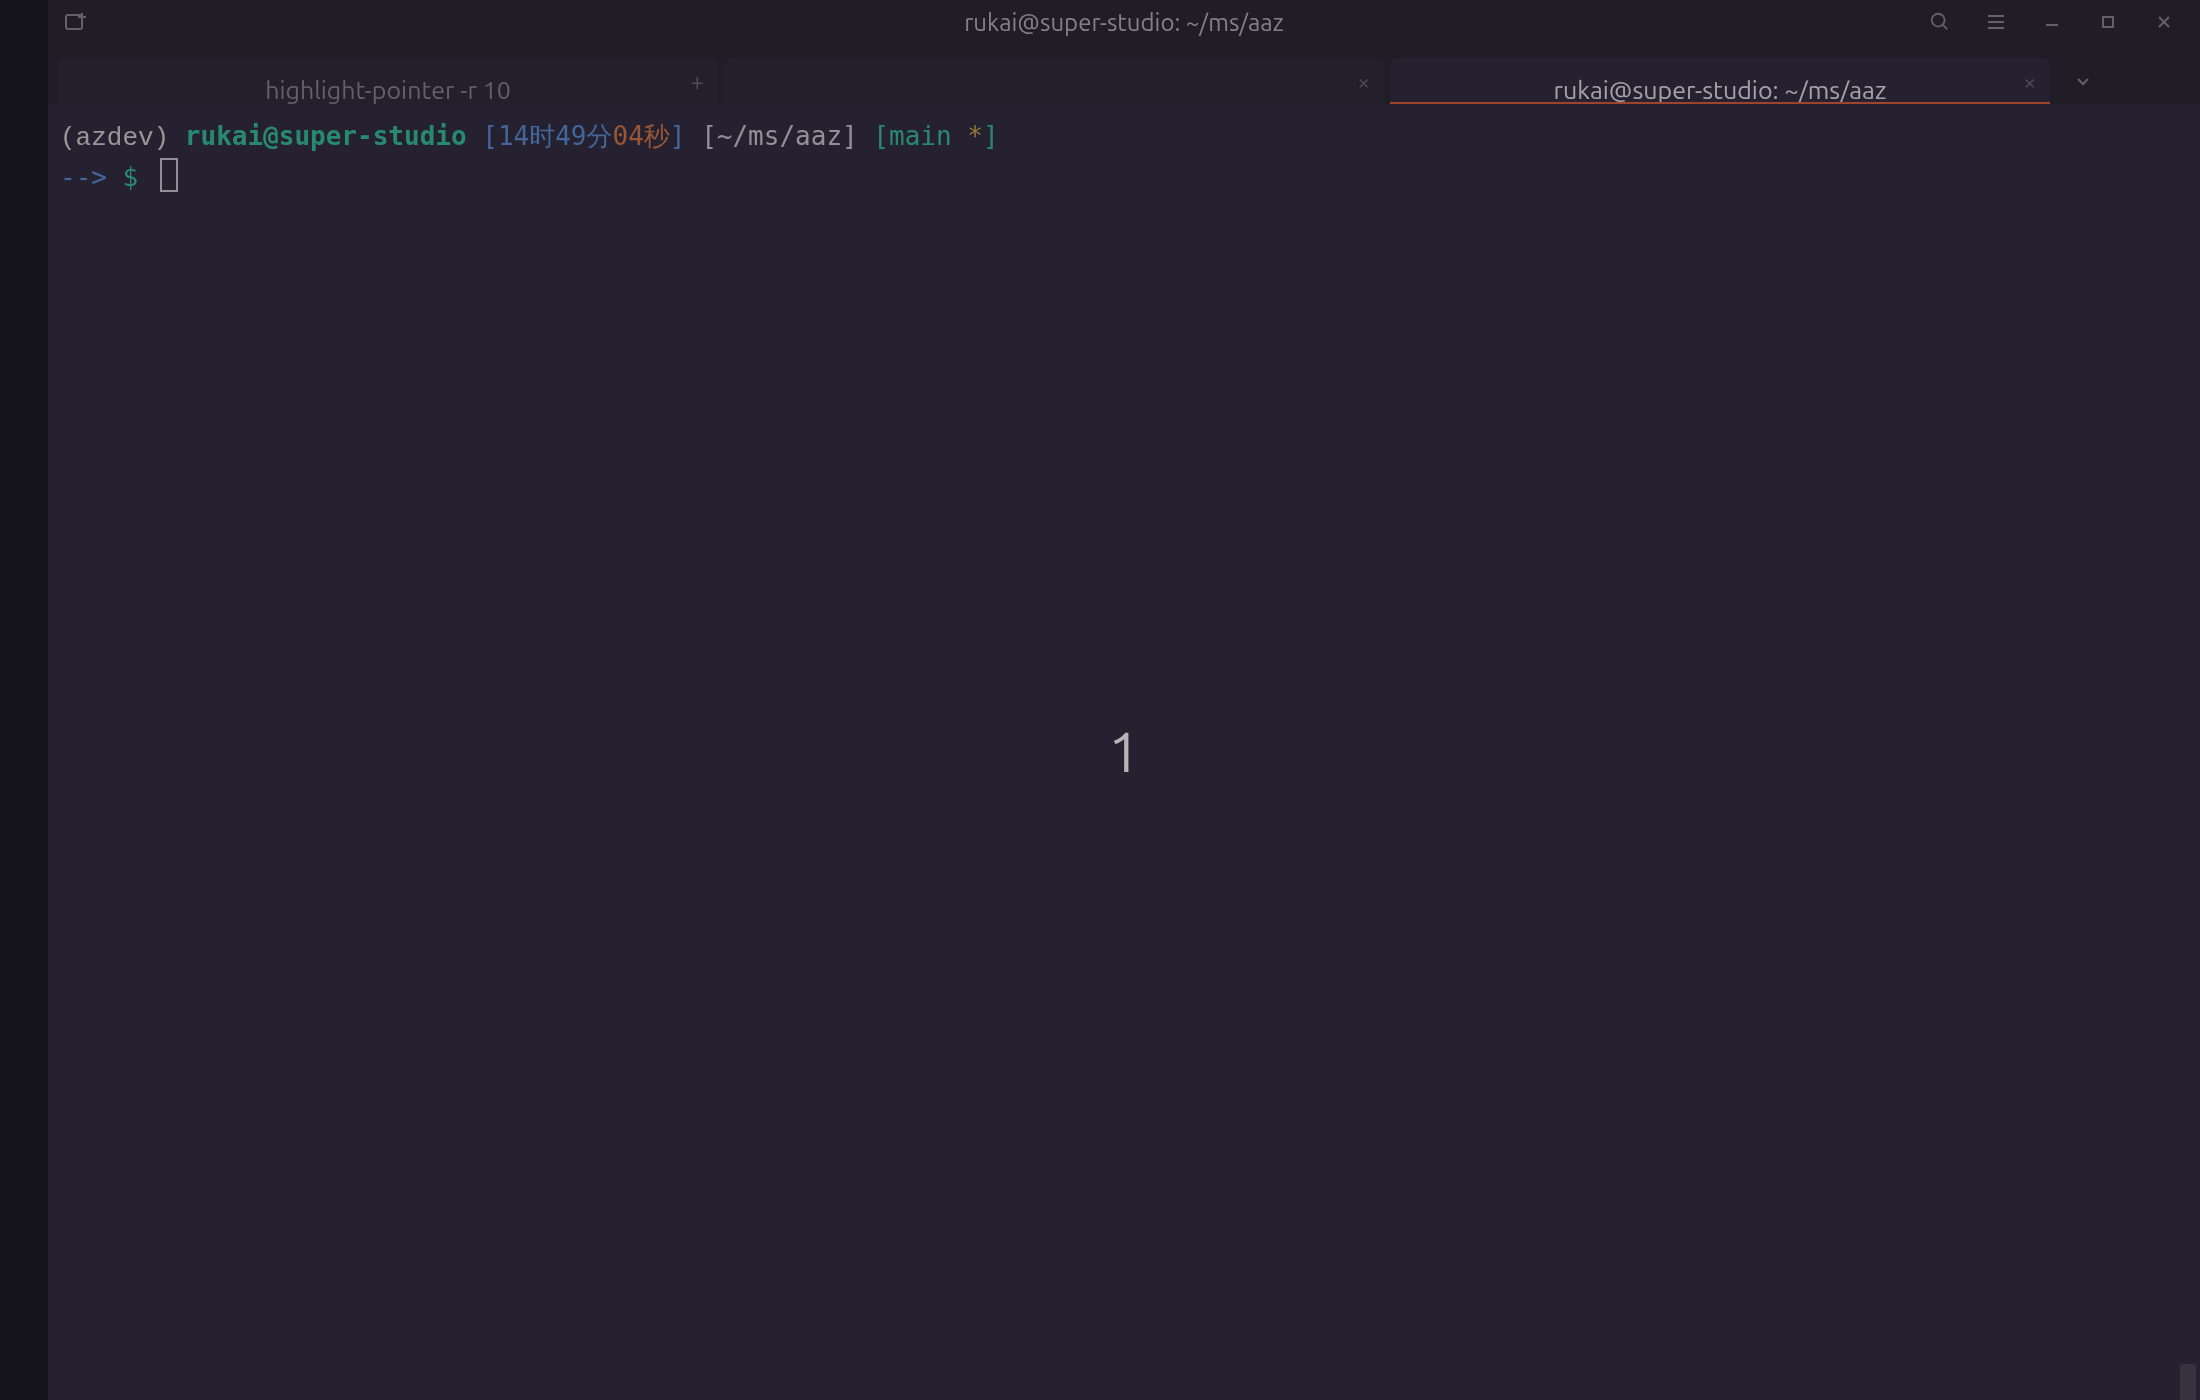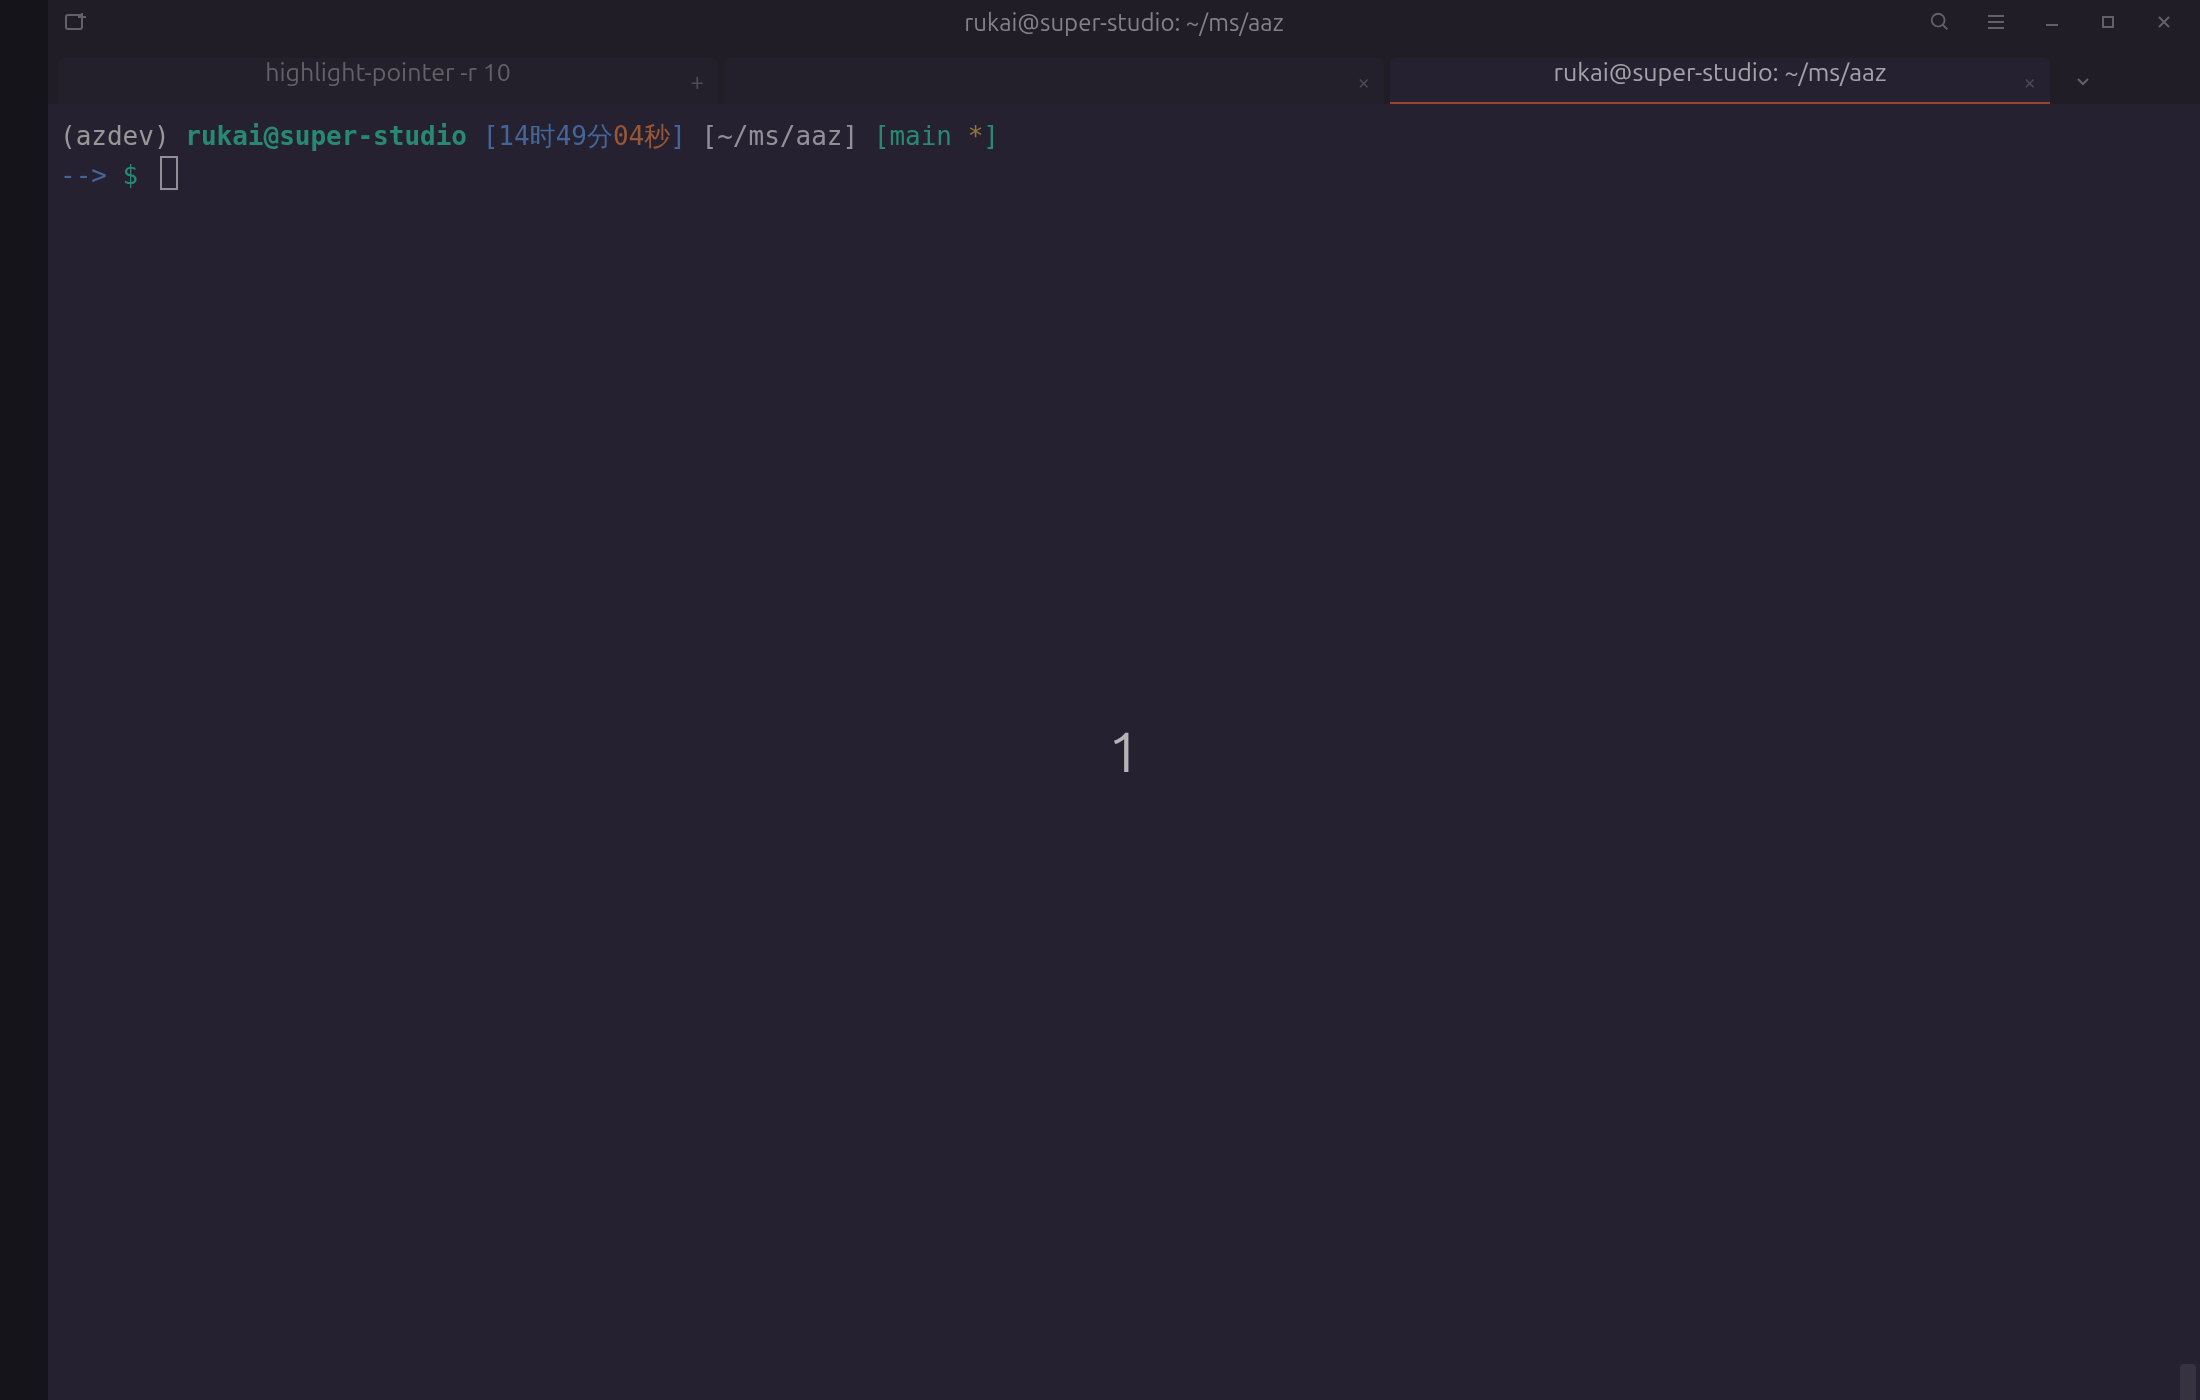--- a/index.html
+++ b/index.html
@@ -15,31 +15,31 @@
 
   
   .titlebar { height:44px; background:#2a2733; display:flex; align-items:center; position:relative; padding:0 8px; }
   .titlebar .newtab { width:40px; height:32px; display:flex; align-items:center; justify-content:center; color:#8b8792; cursor:pointer; }
   .titlebar .title  { position:absolute; left:0; right:0; text-align:center; color:#b9b5be; font-size:24px; font-family:"Ubuntu",sans-serif; pointer-events:none; }
   .titlebar .right  { margin-left:auto; display:flex; align-items:center; gap:0; }
   .titlebar .iconbtn{ width:56px; height:44px; display:flex; align-items:center; justify-content:center; color:#8b8792; cursor:pointer; }
 
   
   .tabstrip { height:60px; background:#2a2733; display:flex; align-items:stretch; padding:14px 10px 0 10px; gap:0; position:relative; }
-  .tab { flex:1 1 0; max-width:660px; padding:0 30px; display:flex; align-items:flex-start; justify-content:center; color:#8b8792; font-size:25px; font-family:"Ubuntu",sans-serif; position:relative; background:#2e2a38; border-top-left-radius:6px; border-top-right-radius:6px; margin-right:6px; cursor:pointer; white-space:nowrap; overflow:hidden; text-overflow:ellipsis; }
+  .tab { flex:1 1 0; max-width:660px; padding:0 30px; display:flex; align-items:flex-end; justify-content:center; color:#8b8792; font-size:25px; font-family:"Ubuntu",sans-serif; position:relative; background:#2e2a38; border-top-left-radius:6px; border-top-right-radius:6px; margin-right:6px; cursor:pointer; white-space:nowrap; overflow:hidden; text-overflow:ellipsis; }
   .tab.active { background:#322d41; color:#e8e4ea; }
   .tab.active::after { content:""; position:absolute; left:0; right:0; bottom:-2px; height:4px; background:#d8603a; }
   .tab .tabclose { position:absolute; right:14px; top:50%; transform:translateY(-50%); color:#6f6a78; font-size:22px; cursor:pointer; }
   .tab .tabadd   { position:absolute; right:14px; top:50%; transform:translateY(-50%); color:#6f6a78; font-size:24px; cursor:pointer; }
   .tabstrip .dropdown { width:54px; display:flex; align-items:center; justify-content:center; color:#8b8792; cursor:pointer; }
 
   
   .term { flex:1; background:#322d41; position:relative; padding:14px 12px; font-size:26px; line-height:1.45; }
   .prompt-line { white-space:pre; }
-  .p-env   { color:#d8d4d0; }
+  .p-env   { color:#d8d4d0;font-family:Liberation Mono, monospace; }
   .p-user  { color:#36c2a0; font-weight:700; }
   .p-time  { color:#5c8fd6; }
   .p-time2 { color:#d47a4a; }
   .p-path  { color:#cfcbd6;margin-top:47px; }
   .p-git   { color:#36c2a0; }
   .p-star  { color:#cfa948; }
   .p-arrow { color:#5c8fd6; }
   .p-cash  { color:#36c2a0; }
   .cursor  { display:inline-block; width:18px; height:34px; border:2px solid #cfcbd6; vertical-align:text-bottom; margin-left:6px; }
 

